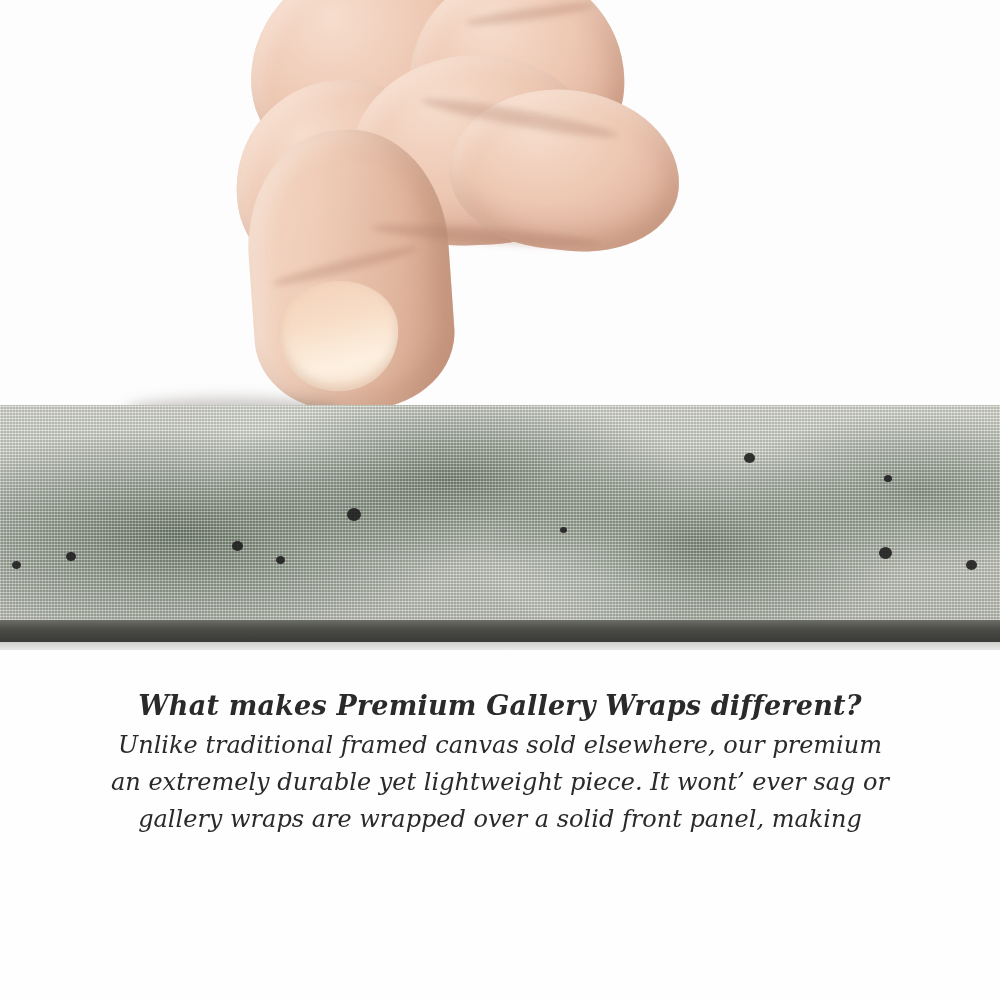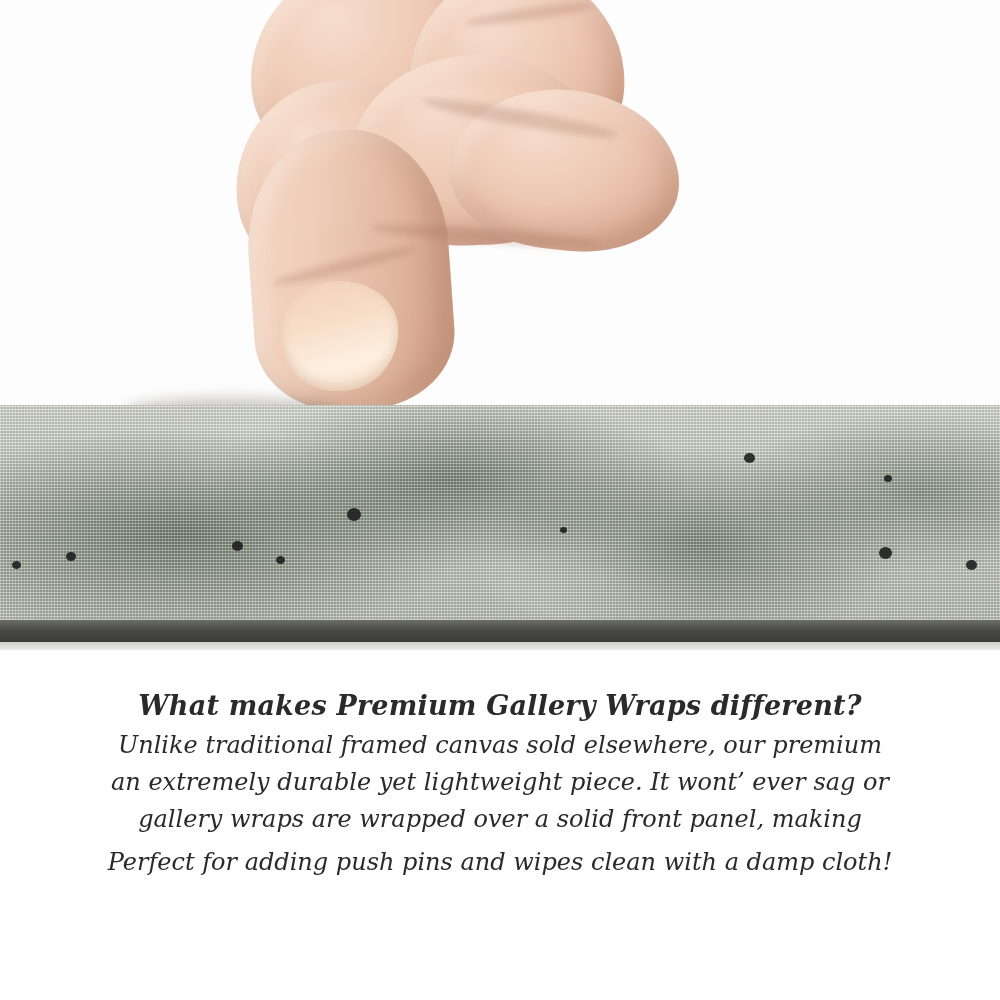--- a/index.html
+++ b/index.html
@@ -212,16 +212,15 @@
 
     <div class="canvas-bottom-edge"></div>
     <div class="canvas-shadow"></div>
   </div>
 
   <div class="caption">
     <h2>What makes Premium Gallery Wraps different?</h2>
     <p>Unlike traditional framed canvas sold elsewhere, our premium</p>
     <p>an extremely durable yet lightweight piece. It wont’ ever sag or</p>
     <p>gallery wraps are wrapped over a solid front panel, making</p>
-    <p class="lastline">Perfect for adding push pins and wipes clean with a damp cloth!</p>
   </div>
 
 </div>
 
 </body></html>

